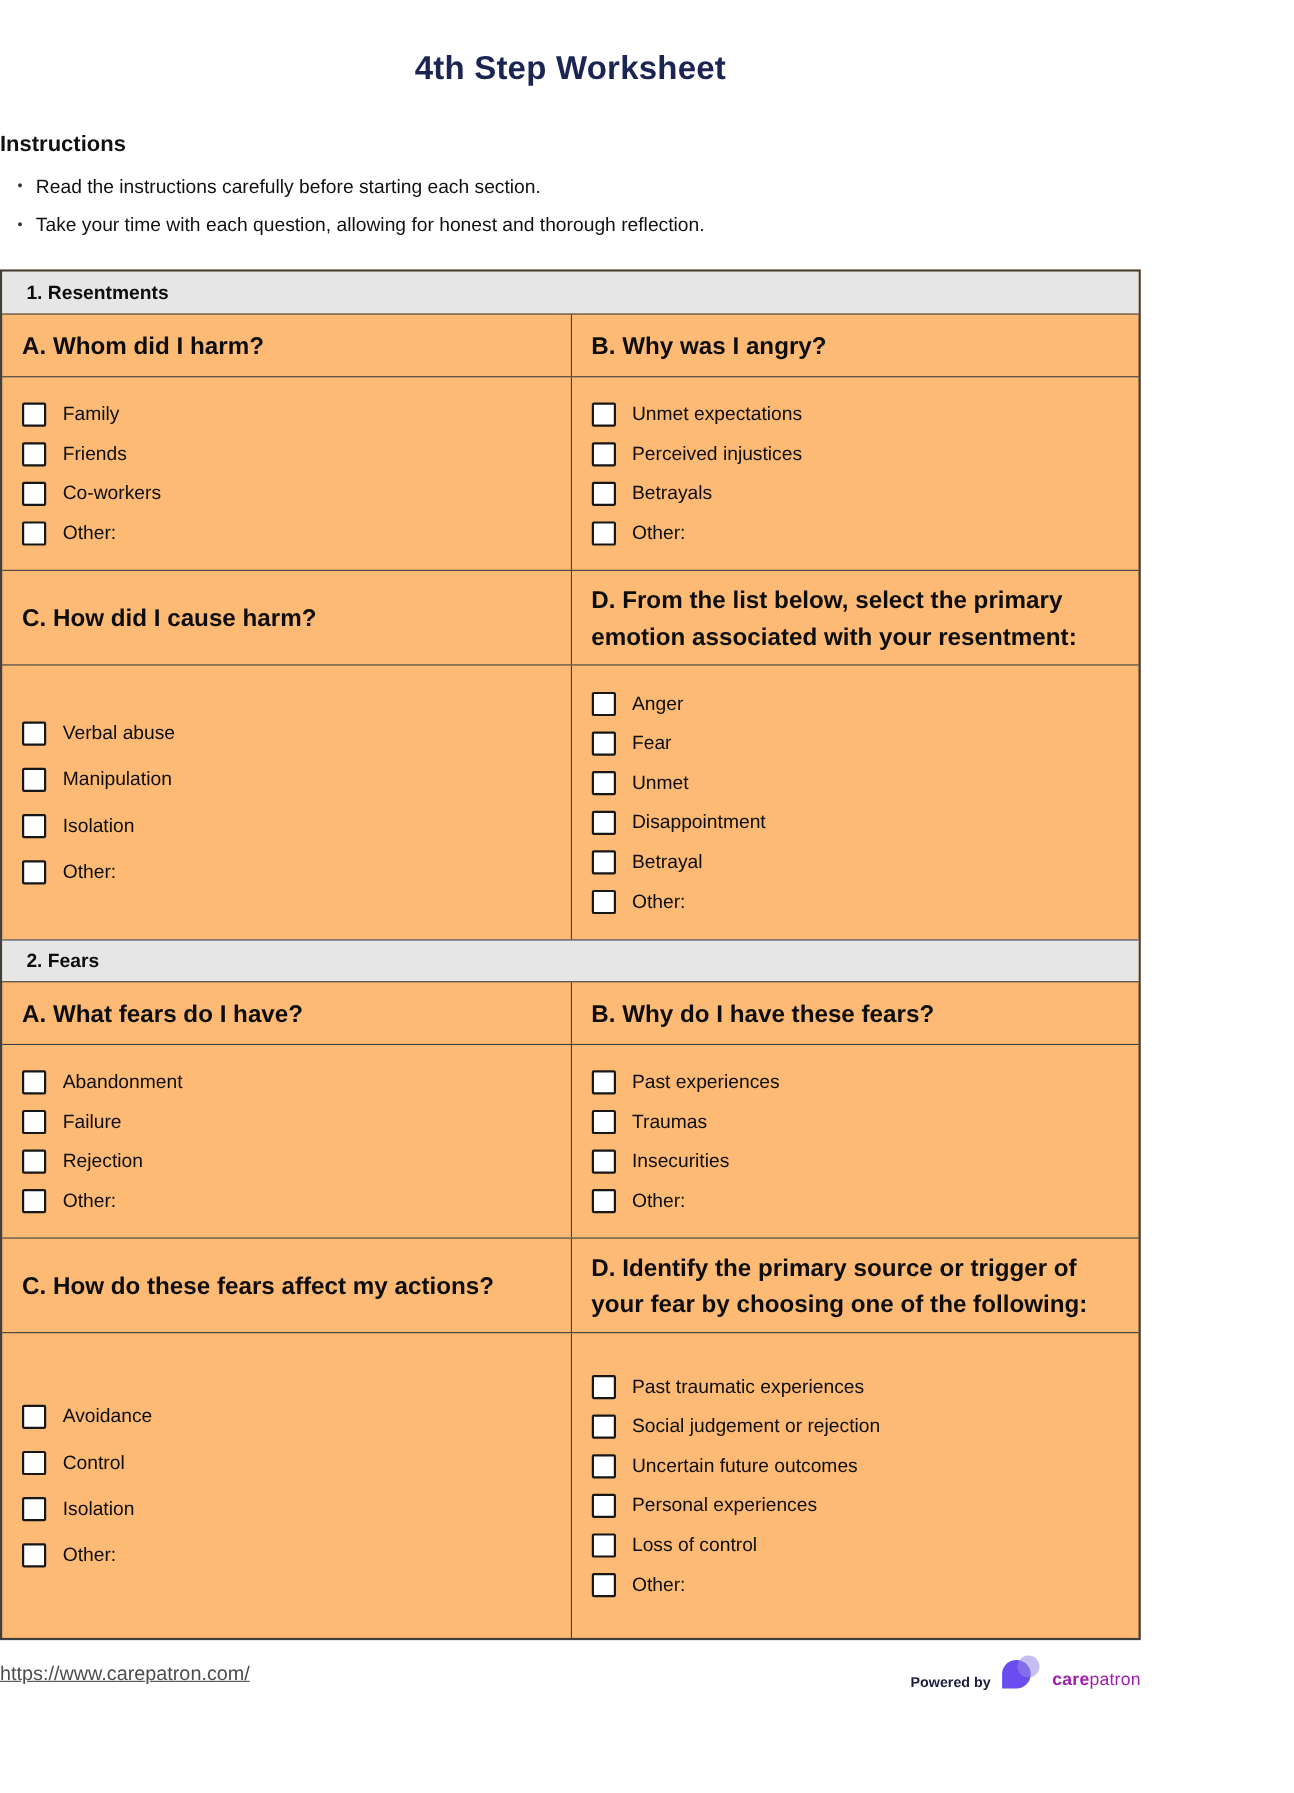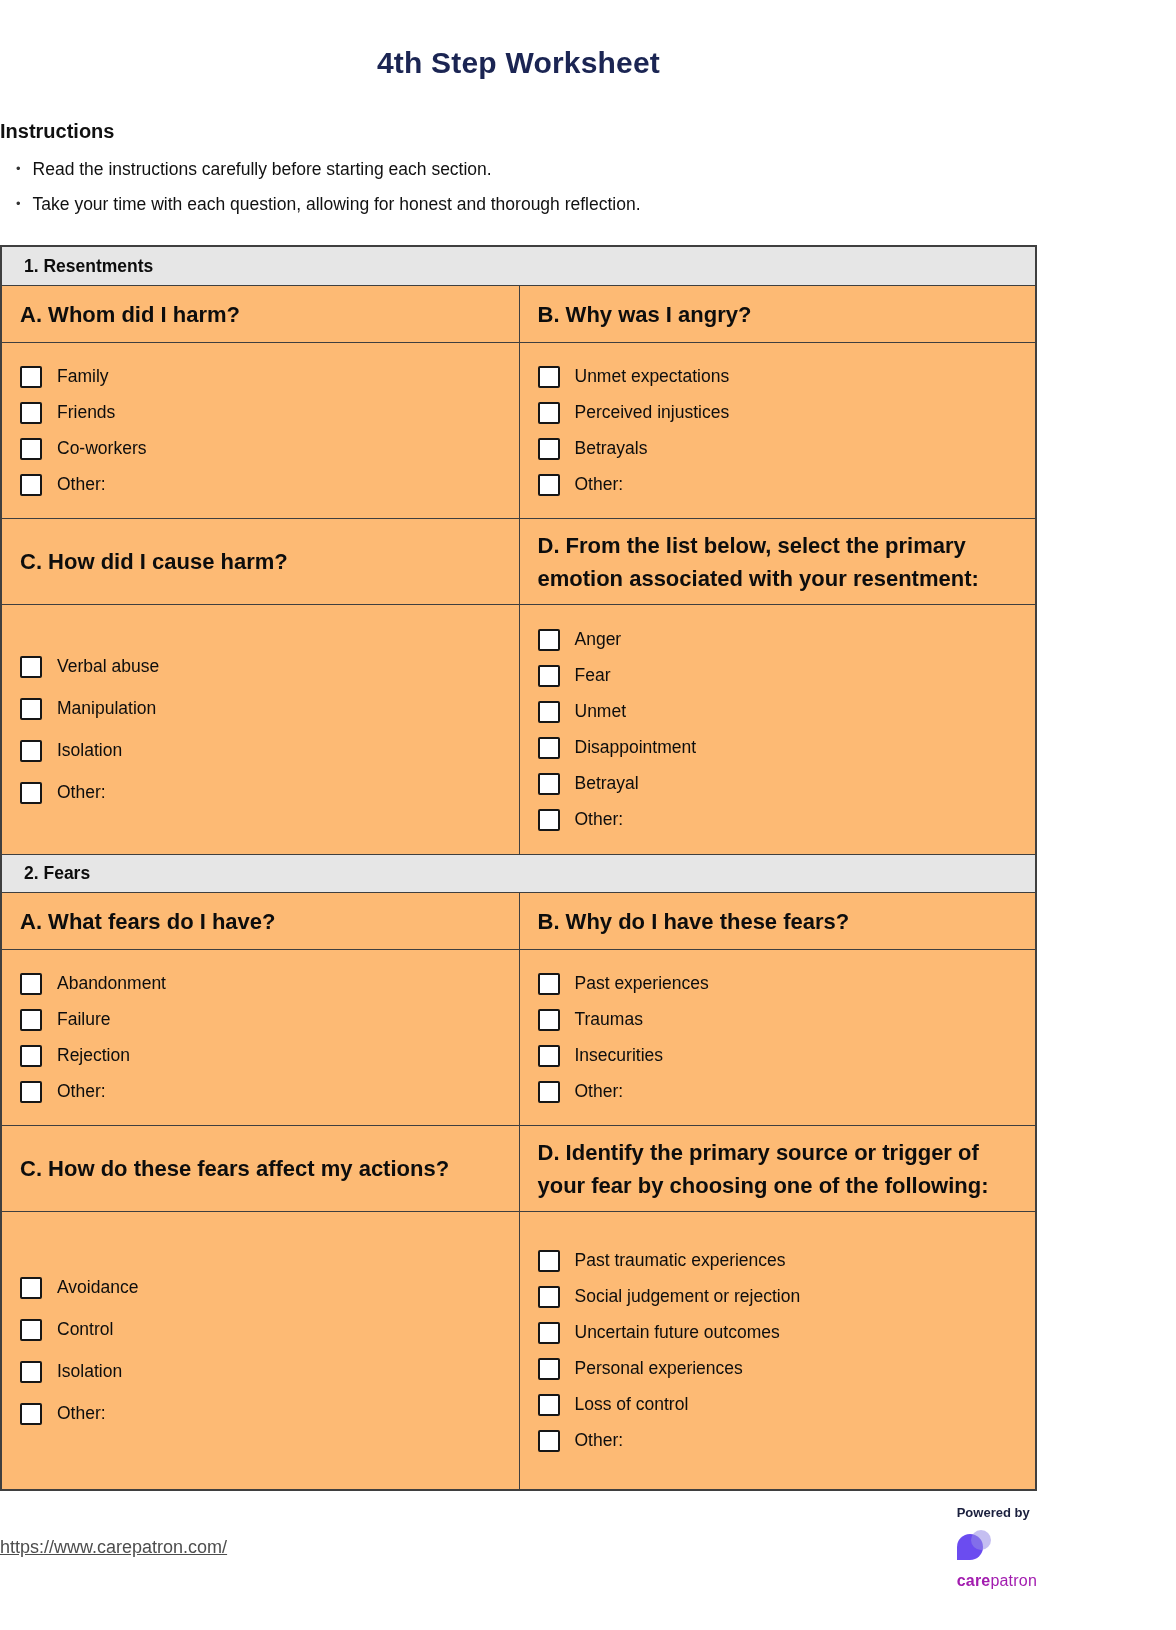--- a/index.html
+++ b/index.html
@@ -90,21 +90,21 @@
   
   .footer {
     margin-top: 14px;
     display: flex; justify-content: space-between; align-items: center;
   }
   .footer-link {
     font-size: 18px; color: #4d4d4d;
     text-decoration: underline;
   }
   .powered {
-    display: flex; align-items: flex-start; gap: 10px; flex-direction: column;
+    display: flex; align-items: flex-end; gap: 10px;
   }
   .powered-label {
     font-size: 13px; font-weight: 600; color: #1a1f3d;
   }
   .logo { position: relative; width: 36px; height: 32px; }
   .logo-drop {
     position: absolute; left: 0; bottom: 2px;
     width: 26px; height: 26px;
     background: #6b4cf0;
     border-radius: 50% 50% 50% 0;

